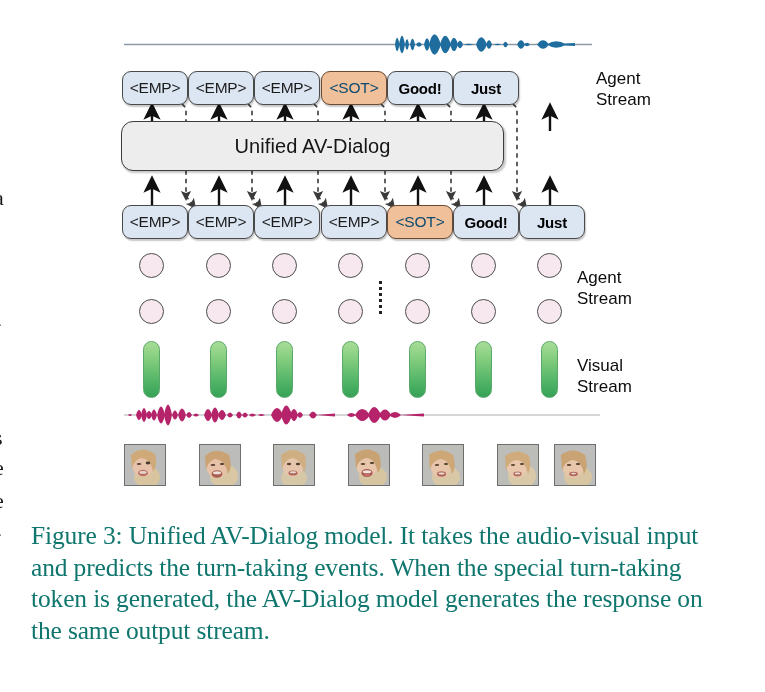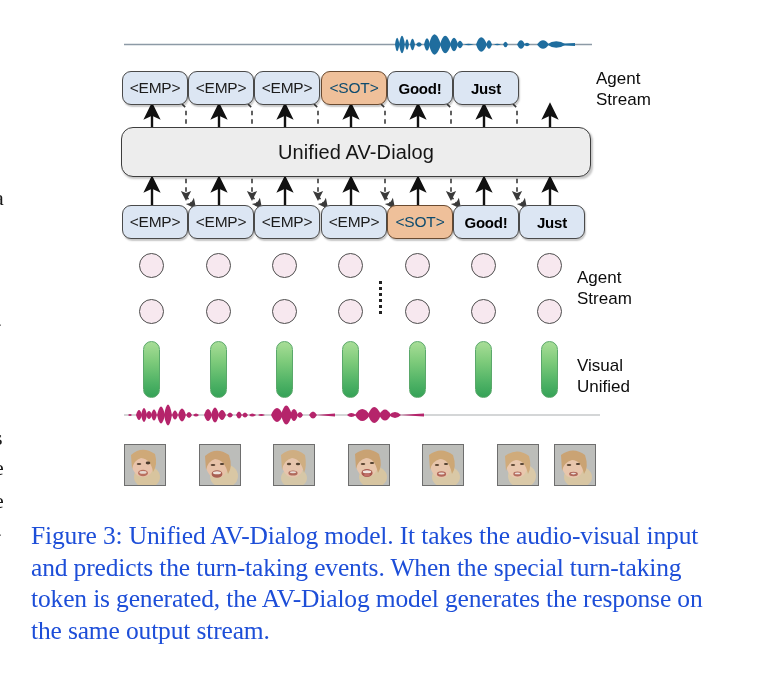--- a/index.html
+++ b/index.html
@@ -58,22 +58,22 @@
     box-shadow: 1px 1.5px 1.5px rgba(0,0,0,0.22);
   }
   .tok.emp { background: #dce6f3; color: #1c1c1c; font-weight: 400; }
   .tok.sot { background: #efc09a; border-color: #6a4a30; color: #0c4a6e; font-weight: 400; }
   .tok.word { background: #dce6f3; color: #000; font-weight: bold; font-size: 15px; }
 
   
   #model-box {
     position: absolute;
     left: 121px;
-    top: 127px;
-    width: 470px;
+    top: 121px;
+    width: 383px;
     height: 50px;
     background: #ededed;
     border: 1.6px solid #3d3d3d;
     border-radius: 12px;
     box-sizing: border-box;
     display: flex;
     align-items: center;
     justify-content: center;
     box-shadow: 1.5px 2px 2px rgba(0,0,0,0.22);
   }
@@ -144,21 +144,21 @@
 
   
   #caption {
     position: absolute;
     left: 31px;
     top: 520px;
     width: 690px;
     font-family: "Liberation Serif", serif;
     font-size: 25.5px;
     line-height: 31.5px;
-    color: #1d4ed8;
+    color: #0f766e;
     text-align: left;
     letter-spacing: -0.15px;
   }
 </style>
 </head>
 <body>
 
 <div id="col-bleed">
     <div class="frag" style="top: 58px;">l</div>
     <div class="frag" style="top: 185px;">a</div>
@@ -333,21 +333,21 @@
   <div class="vbar" style="left:342px; top:341px;"></div>
   <div class="vbar" style="left:409px; top:341px;"></div>
   <div class="vbar" style="left:475px; top:341px;"></div>
   <div class="vbar" style="left:541px; top:341px;"></div>
 
   <div class="stream-label" style="left:596px; top:68px;">Agent
 Stream</div>
   <div class="stream-label" style="left:577px; top:267px;">Agent
 Stream</div>
   <div class="stream-label" style="left:577px; top:355px;">Visual
-Unified</div>
+Stream</div>
 
   <div class="face" style="left:124px; top:444px;">
     <svg class="svgwrap" viewBox="0 0 40 40">
         <rect width="40" height="40" fill="#bcbdba"></rect>
       <ellipse cx="22" cy="32" rx="13" ry="11" fill="#d8c49e"></ellipse>
       <ellipse cx="18" cy="19" rx="11" ry="13" fill="#e8c3ab"></ellipse>
       <path d="M6,10 Q17,0 30,9 Q33,20 28,27 Q26,14 16,13 Q9,15 7,24 Z" fill="#cfa978"></path>
       <ellipse cx="14" cy="19" rx="2.3" ry="1.1" fill="#5b4636"></ellipse>
       <ellipse cx="23" cy="18" rx="2.3" ry="1.4" fill="#4a3a2c"></ellipse>
       <ellipse cx="18" cy="28" rx="5" ry="3.2" fill="#b9705f"></ellipse>

